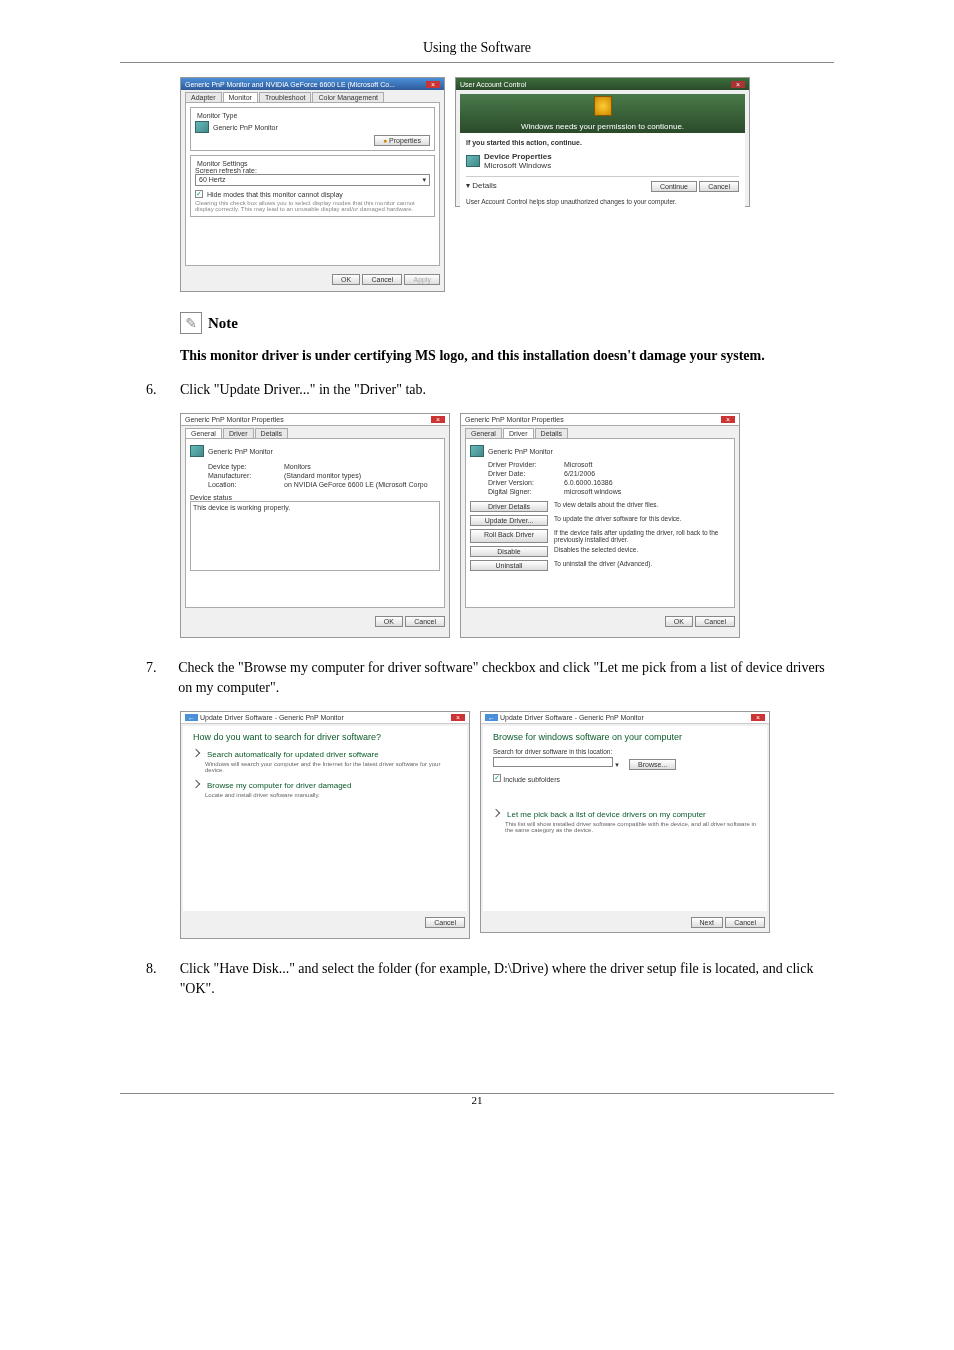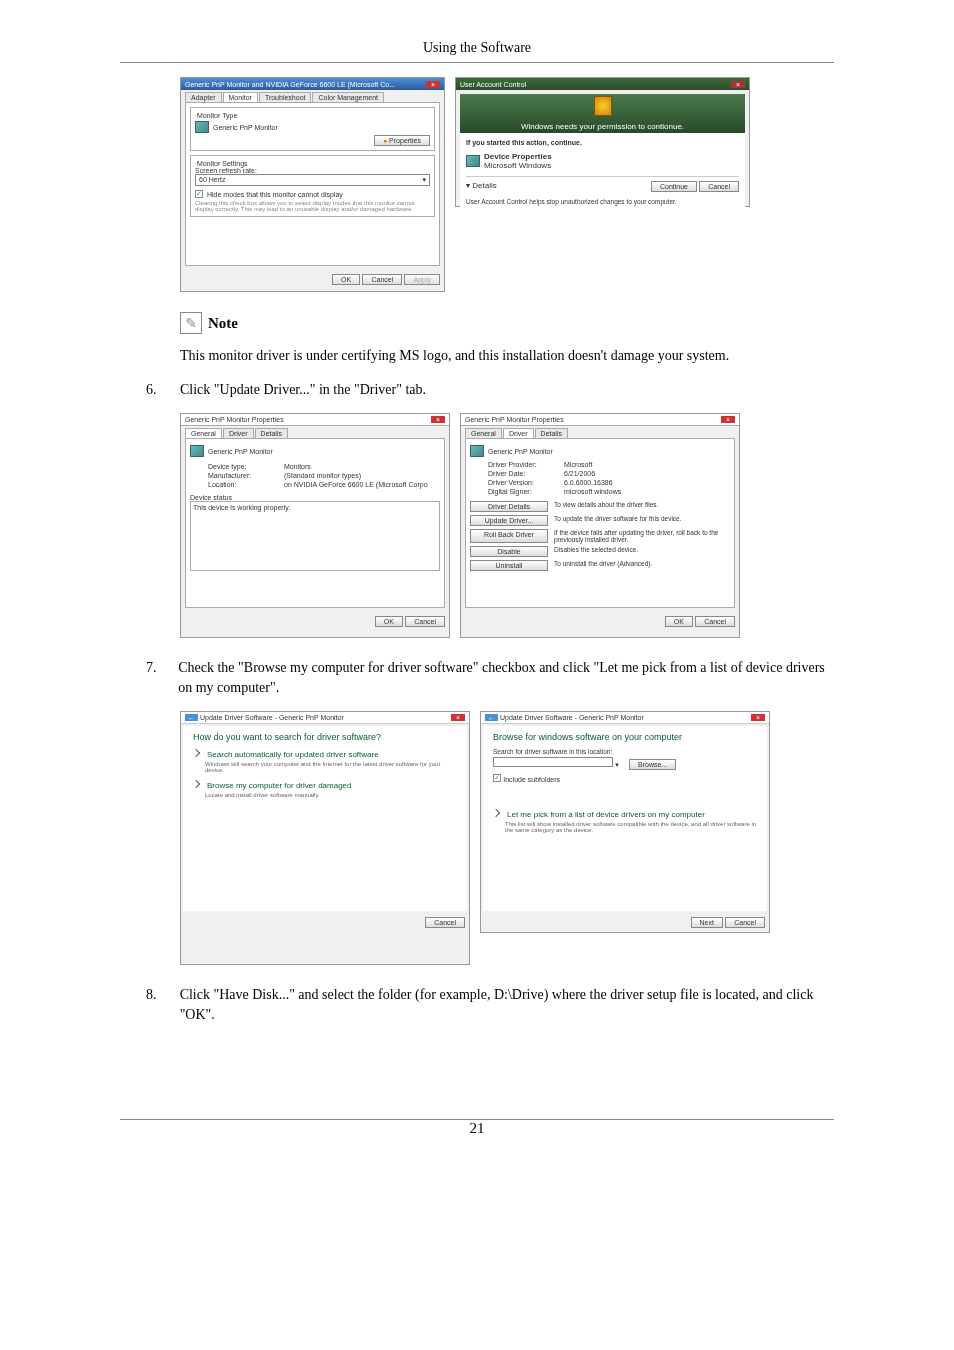--- a/index.html
+++ b/index.html
@@ -9,21 +9,21 @@
   .hr { border: none; border-top: 1px solid #888; margin: 0; }
   .content { padding-top: 14px; }
   .img-row { display: flex; gap: 10px; margin-bottom: 20px; padding-left: 60px; }
   .img-row-center { justify-content: flex-start; }
   .img-row-single { display: flex; justify-content: flex-start; padding-left: 60px; margin-bottom: 20px; gap: 10px;}
   .window-box { background: #f0f0f0; border: 1px solid #999; font-family: Tahoma, Arial, sans-serif; font-size: 8px; color: #333; position: relative; }
   .w1 { width: 265px; height: 215px; }
   .w2 { width: 295px; height: 130px; }
   .w3 { width: 270px; height: 225px; }
   .w4 { width: 280px; height: 225px; }
-  .w5 { width: 290px; height: 254px; }
+  .w5 { width: 290px; height: 228px; }
   .w6 { width: 290px; height: 222px; }
   .title-bar { background: linear-gradient(180deg,#4a90d9,#2e5a99); color: #fff; padding: 2px 4px; font-size: 7px; display: flex; justify-content: space-between; align-items: center; height: 12px; }
   .title-bar.uac { background: linear-gradient(180deg,#3c6e3c,#2a4a2a); }
   .close-x { background:#c33; color:#fff; width:14px; text-align:center; font-size:7px; }
   .tabs { display: flex; gap:1px; padding: 2px 4px 0 4px; }
   .tab { background:#fff; border:1px solid #aaa; border-bottom:none; padding:1px 5px; font-size:7px; }
   .tab.inactive { background:#e8e8e8; }
   .panel { background:#fff; margin:0 4px 4px 4px; border:1px solid #aaa; padding:4px; font-size:7px; }
   .fieldset { border:1px solid #aaa; padding:4px; margin-bottom:4px; }
   .fieldset-label { font-size:7px; margin-top:-8px; background:#fff; display:inline-block; padding:0 2px; }
@@ -37,24 +37,24 @@
   .grid-label { display:grid; grid-template-columns: 70px 1fr; gap:2px 6px; font-size:7px; }
   .list-box { border:1px solid #aaa; height:70px; background:#fff; padding:2px; }
   .btn-row { text-align:right; padding:4px; }
   .updsw-head { color:#0a5a2a; font-size:9px; padding:6px 10px; }
   .updsw-item { color:#0a5a2a; font-size:8px; padding:2px 10px; display:flex; gap:4px; }
   .updsw-sub { color:#666; font-size:6px; padding:0 10px 6px 22px; }
   .small-input { border:1px solid #888; background:#fff; width:120px; height:10px; display:inline-block; }
   .note-row { display:flex; align-items:center; gap:6px; margin:20px 0 12px 60px; }
   .note-icon { width:22px; height:22px; border:1.5px solid #888; display:flex; align-items:center; justify-content:center; color:#888; font-size:14px; }
   .note-text { font-weight:bold; font-size:15px; }
-  .body-text { font-size:14px; margin:10px 0 14px 60px; line-height:1.4; }
+  .body-text { font-size:14px; margin:10px 0 14px 60px; line-height:1.4;font-weight:bold; }
   .numbered { font-size:14px; margin:10px 0 14px 26px; display:flex; gap:20px; line-height:1.4; }
   .num { width:14px; }
-  .footer { text-align:center; font-size:15px; }
+  .footer { text-align:center; font-size:11px; }
   .checkbox { width:8px; height:8px; border:1px solid #888; display:inline-block; background:#fff; position:relative; }
   .checkbox.checked::after { content:"✓"; position:absolute; font-size:7px; left:0; top:-1px; color:#0a5; }
   .arrow-icon { display:inline-block; width:6px; height:6px; border-right:1px solid #555; border-bottom:1px solid #555; transform:rotate(-45deg); margin-right:4px;}
 </style>
 </head>
 <body>
 
 <div class="page">
   <div class="header-title">Using the Software</div>
   <hr class="hr">
@@ -271,21 +271,21 @@
             <span style="font-size:7px;">▾</span>
             <span class="btn" style="margin-left:8px;">Browse...</span>
           </div>
           <div style="padding:2px 10px;">
             <span class="checkbox checked"></span>
             <span style="font-size:7px;">Include subfolders</span>
           </div>
           <div style="height:22px;"></div>
           <div class="updsw-item">
               <span class="arrow-icon"></span>
-              <span>Let me pick from a list of device drivers on my computer</span>
+              <span>Let me pick back a list of device drivers on my computer</span>
             </div>
           <div class="updsw-sub">This list will show installed driver software compatible with the device, and all driver software in the same category as the device.</div>
         </div>
         <div class="btn-row">
           <span class="btn">Next</span>
           <span class="btn">Cancel</span>
         </div>
       </div>
     </div>
 

